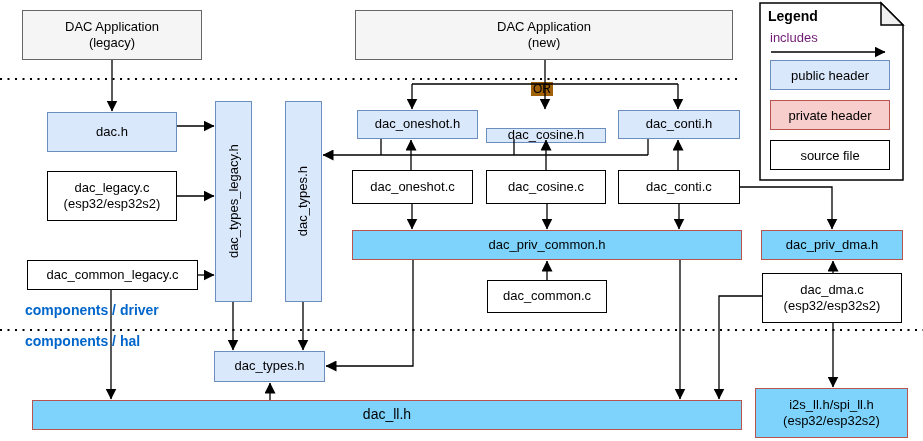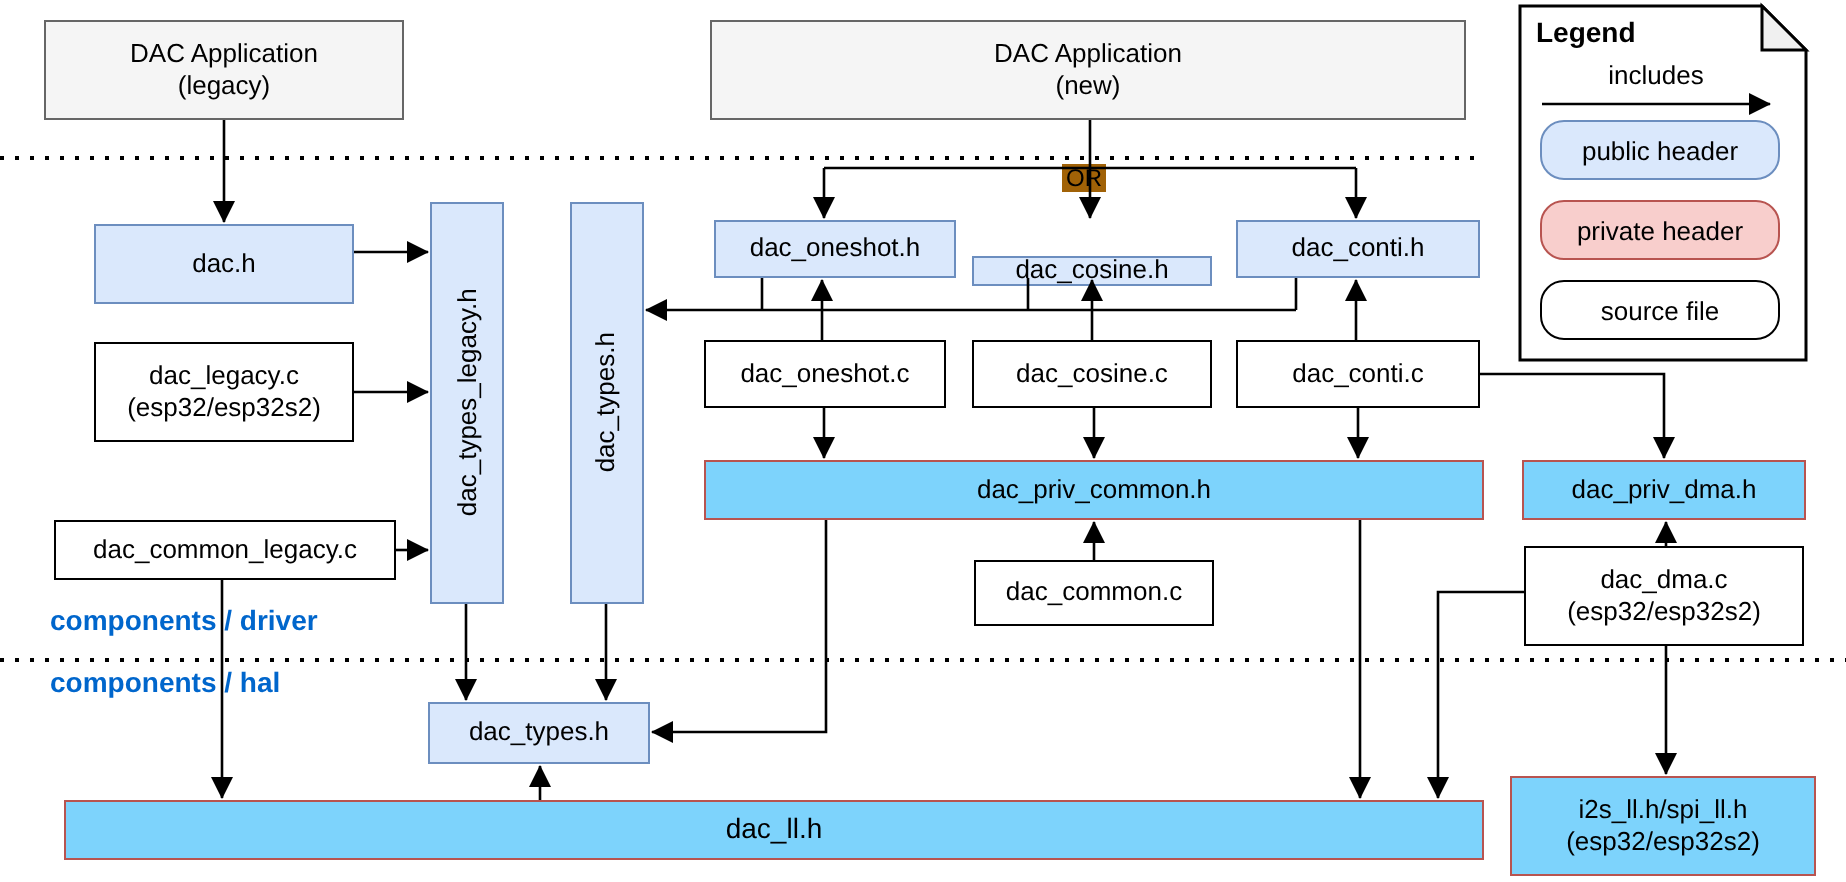--- a/index.html
+++ b/index.html
@@ -22,32 +22,32 @@
   .layer-label{
     position:absolute;font-size:14px;font-weight:bold;color:#0066cc;
     white-space:nowrap;z-index:3;
   }
   .or-label{
     position:absolute;font-size:12px;color:#000;background:#a16207;
     padding:0 2px;z-index:3;
   }
   .legend-item{
     position:absolute;display:flex;align-items:center;justify-content:center;
-    box-sizing:border-box;border:1px solid #000;border-radius:12px;
+    box-sizing:border-box;border:1px solid #000;border-radius:0;
     font-size:13px;color:#000;background:#fff;z-index:2;white-space:nowrap;
   }
   .legend-item.blue{background:#dae8fc;border-color:#6c8ebf;}
   .legend-item.pink{background:#f8cecc;border-color:#b85450;}
   .legend-title{
     position:absolute;left:768px;top:8px;font-size:14px;font-weight:bold;
     color:#000;z-index:2;
   }
   .legend-includes{
-    position:absolute;left:770px;top:30px;width:116px;text-align:center;
-    font-size:13px;color:#000000;z-index:2;
+    position:absolute;left:770px;top:30px;width:116px;
+    font-size:13px;color:#701a75;z-index:2;
   }
 </style>
 </head>
 <body>
 
 <div class="canvas">
 
   <svg class="layer" width="923" height="441" style="z-index:1">
     <path d="M760,3 H881 L903,25 V180 H760 Z" fill="#ffffff" stroke="#000000" stroke-width="1.5"></path>
     <path d="M881,3 L903,25 H881 Z" fill="#f0f0f0" stroke="#000000" stroke-width="1.5"></path>

